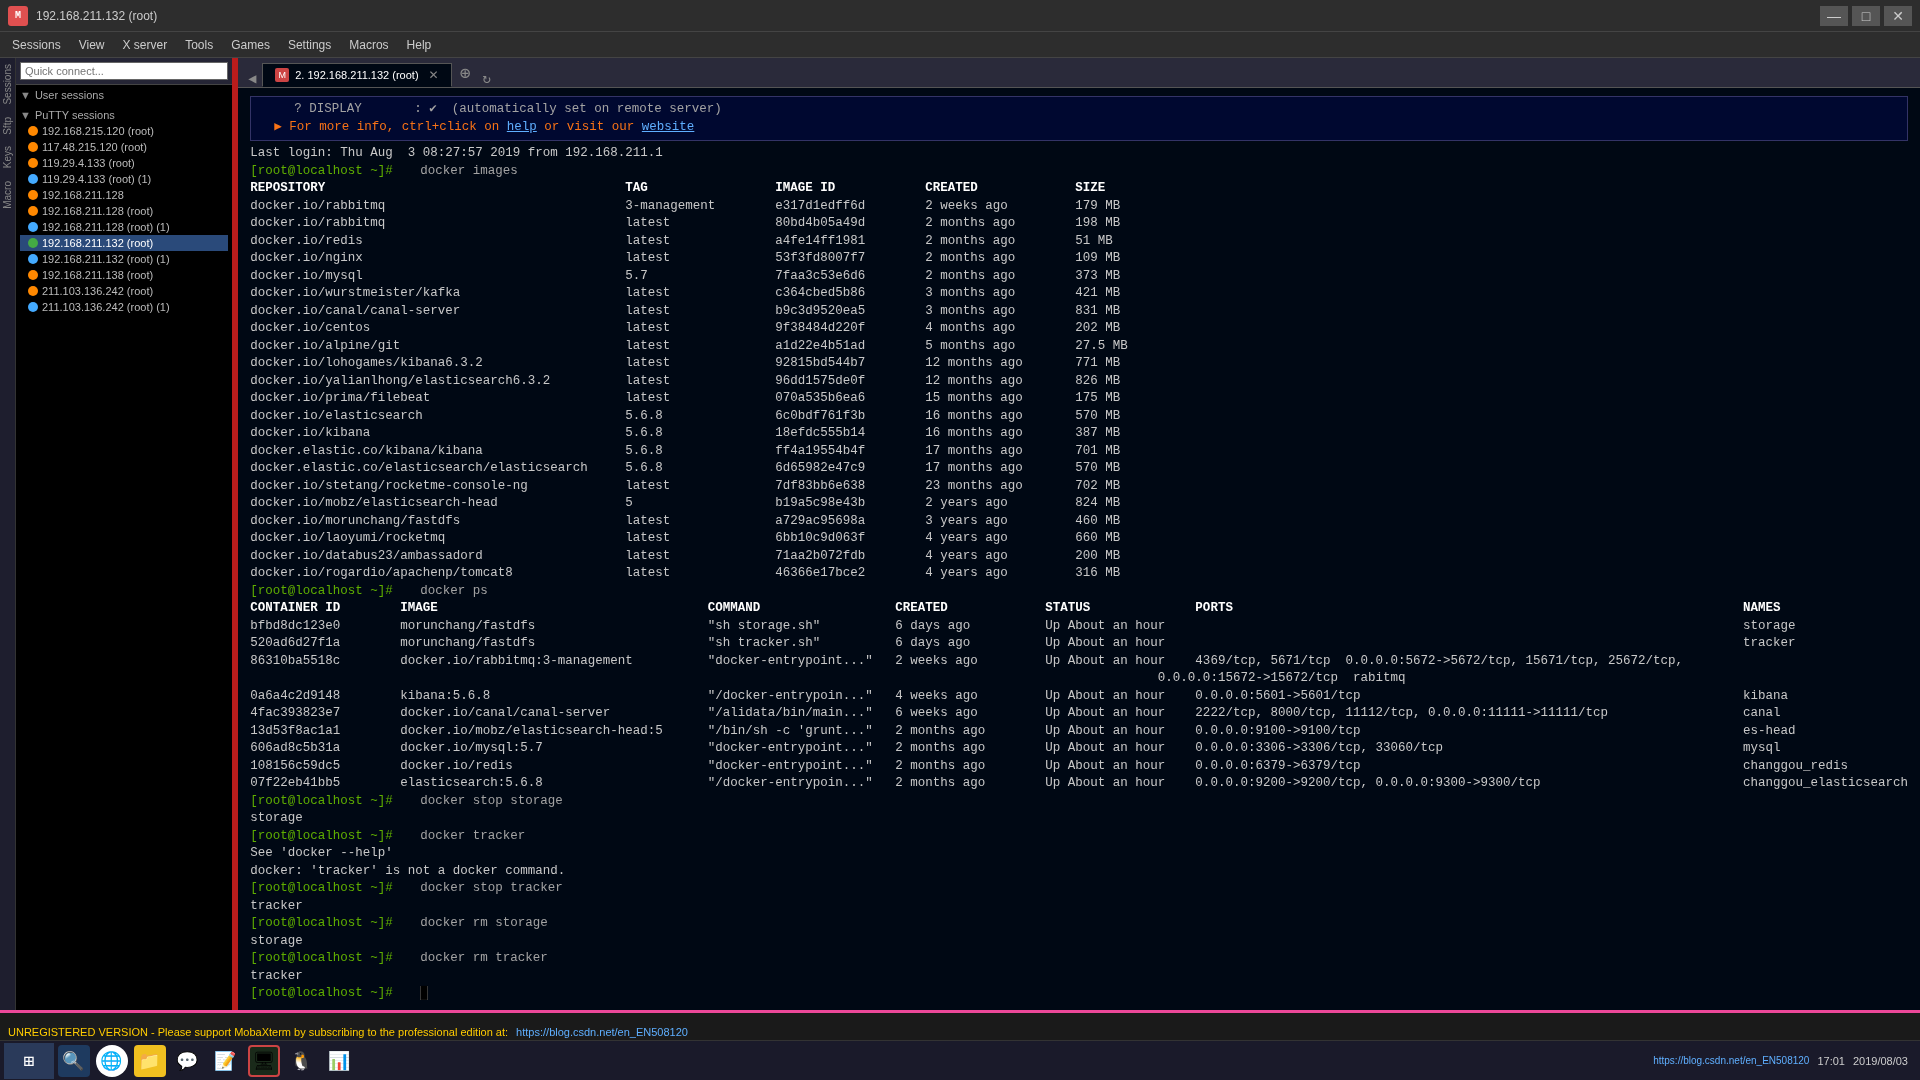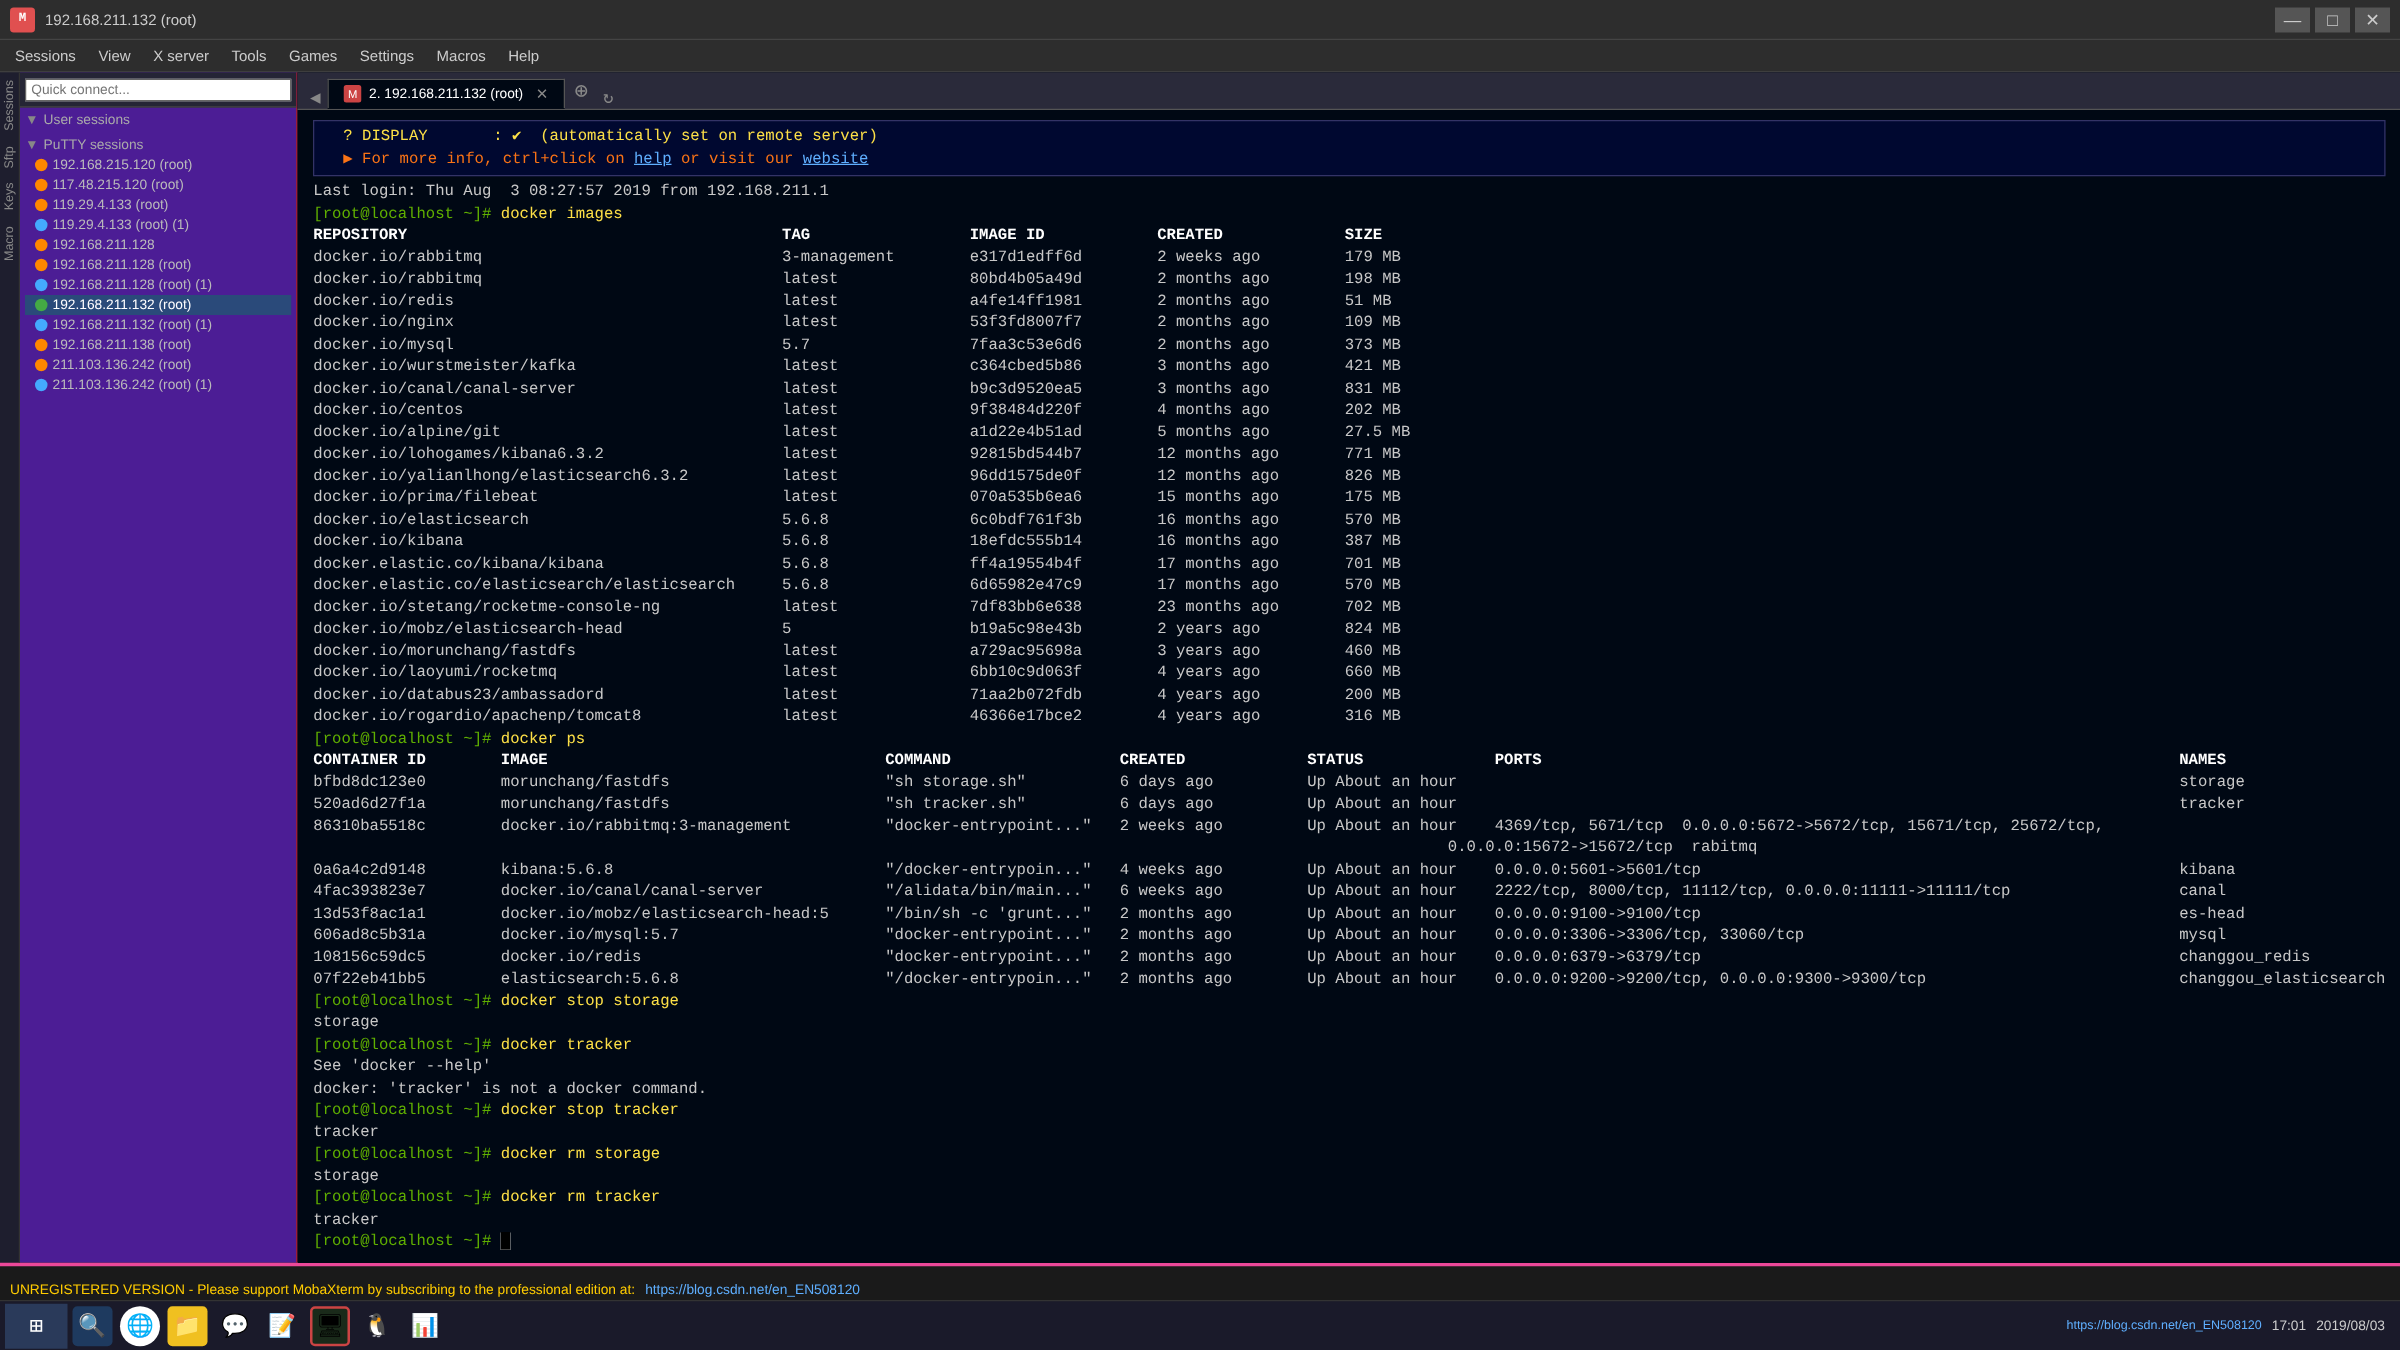--- a/index.html
+++ b/index.html
@@ -40,22 +40,22 @@
       align-items: center;
       padding: 0 4px;
       border-bottom: 1px solid #444;
       gap: 2px;
     }
     .menu-item { color: #ccc; font-size: 12px; font-family: Arial, sans-serif; padding: 2px 8px; cursor: pointer; }
 
     
     .session-panel {
       width: 290px;
-      background: #4c1d95;
-      border-right: 1px solid #b91c1c;
+      background: #000000;
+      border-right: 6px solid #b91c1c;
       display: flex;
       flex-direction: column;
     }
     .session-search {
       padding: 4px;
       background: #252535;
       border-bottom: 1px solid #444;
     }
     .session-search input {
       width: 100%;
@@ -122,21 +122,21 @@
       color: #c8c8c8;
       font-size: 12.5px;
       font-family: 'Courier New', monospace;
       padding: 8px 12px;
       overflow-y: auto;
       line-height: 1.4;
     }
     .term-line { white-space: pre; }
     .term-green { color: #5faf00; }
     .term-cyan { color: #f97316; }
-    .term-white { color: #fde047; }
+    .term-white { color: #a3a3a3; margin-left: 20px; }
     .term-gray { color: #888; }
     .term-link { color: #5fafff; text-decoration: underline; }
     .term-bold { color: #ffffff; font-weight: bold; }
 
     
     .bottom-bar {
       height: 40px;
       background: #1a1a1a;
       border-top: 3px solid #ec4899;
       display: flex;

